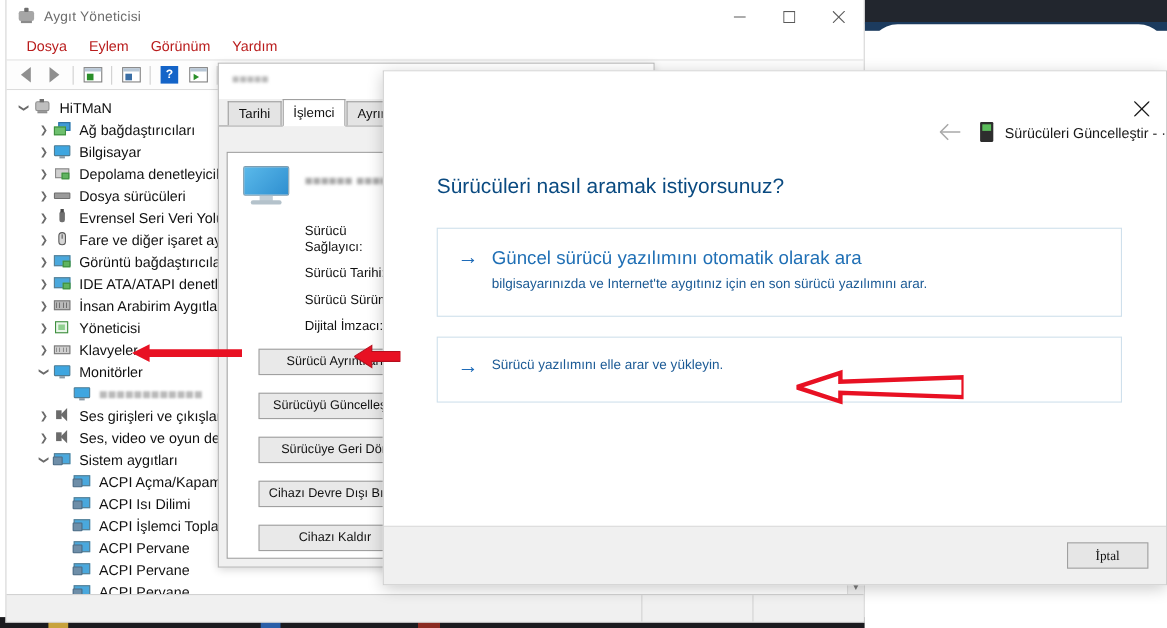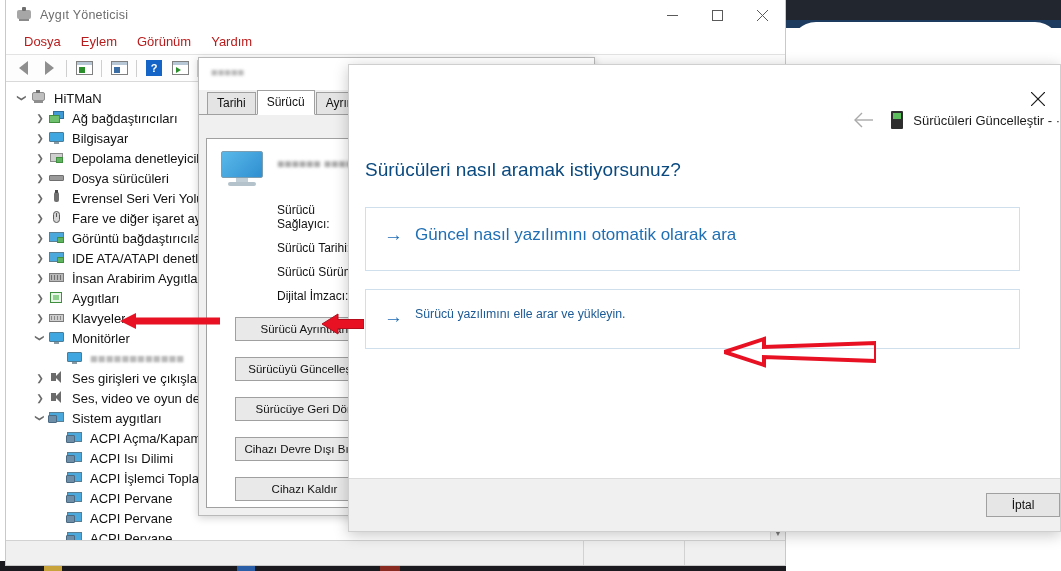--- a/index.html
+++ b/index.html
@@ -495,21 +495,21 @@
     content: "";
     position: absolute; left: 2px; top: 2px; width: 8px; height: 6px;
     background: #5bbd5b;
   }
   #wizard-head-title {
     font-size: 13px;
     color: #1a1a1a;
   }
   #wizard-main {
     flex: 1;
-    padding: 24px 40px 0 16px;
+    padding: 24px 40px 0 48px;
     overflow: hidden;
   }
   #wizard-question {
     font-size: 19px;
     color: #0a4a80;
     font-weight: normal;
     margin: 0 0 26px 0;
   }
   .wiz-option {
     border: 1px solid #cfe0ec;
@@ -537,21 +537,23 @@
     color: #1b5a95;
     line-height: 17px;
   }
   #wizard-footer {
     height: 52px;
     border-top: 1px solid #dcdcdc;
     background: #f0f0f0;
     display: flex;
     align-items: center;
     justify-content: flex-end;
-    flex: none;
+    padding-right: 16px;
+    flex: none;
+    font-family: Liberation Serif, serif;
   }
   #wizard-cancel {
     width: 74px; height: 24px;
     background: #e6e6e6;
     border: 1px solid #a0a0a0;
     font-size: 12px;
     color: #111;
     display: flex; align-items: center; justify-content: center;
     box-sizing: border-box;
   }
@@ -731,21 +733,21 @@
             <div class="ic-hid-k"></div>
           </div>
           <div class="tw-label">İnsan Arabirim Aygıtları</div>
         </div>
         <div class="tree-row" style="padding-left: 26px;">
           <div class="tw-chev">❯</div>
           <div class="tw-icon">
             <div class="ic-cpu"></div>
             <div class="ic-cpu-in"></div>
           </div>
-          <div class="tw-label">Aygıtları</div>
+          <div class="tw-label">Yöneticisi</div>
         </div>
         <div class="tree-row" style="padding-left: 26px;">
           <div class="tw-chev">❯</div>
           <div class="tw-icon">
             <div class="ic-kbd"></div>
             <div class="ic-kbd-keys"></div>
           </div>
           <div class="tw-label">Klavyeler</div>
         </div>
         <div class="tree-row" style="padding-left: 26px;">
@@ -858,21 +860,21 @@
     <div id="props-close">
       <svg width="12" height="12" viewBox="0 0 12 12">
           <line x1="0" y1="0" x2="12" y2="12" stroke="#4a4a4a" stroke-width="1"></line>
           <line x1="12" y1="0" x2="0" y2="12" stroke="#4a4a4a" stroke-width="1"></line>
         </svg>
     </div>
   </div>
 
   <div id="props-tabstrip">
     <div class="prop-tab">Tarihi</div>
-    <div class="prop-tab active">Sürücü</div>
+    <div class="prop-tab active">İşlemci</div>
     <div class="prop-tab">Ayrıntılar</div>
     <div class="prop-tab">O</div>
   </div>
 
   <div id="props-content">
     <div id="props-devrow">
       <div id="props-dev-icon">
         <div class="scr"></div>
           <div class="neck"></div>
           <div class="base"></div>
@@ -927,21 +929,22 @@
     <div id="wizard-head-icon"></div>
     <div id="wizard-head-title">Sürücüleri Güncelleştir - ·</div>
   </div>
 
   <div id="wizard-main">
     <h1 id="wizard-question">Sürücüleri nasıl aramak istiyorsunuz?</h1>
 
     <div class="wiz-option">
       <div class="wiz-opt-arrow">→</div>
       <div>
-        <div class="wiz-opt-title">Güncel nasıl yazılımını otomatik olarak ara</div>
+        <div class="wiz-opt-title">Güncel sürücü yazılımını otomatik olarak ara</div>
+        <div class="wiz-opt-desc">bilgisayarınızda ve Internet'te aygıtınız için en son sürücü yazılımını arar.</div>
       </div>
     </div>
 
     <div class="wiz-option">
       <div class="wiz-opt-arrow">→</div>
       <div>
         <div class="wiz-opt-desc">Sürücü yazılımını elle arar ve yükleyin.</div>
       </div>
     </div>
   </div>

